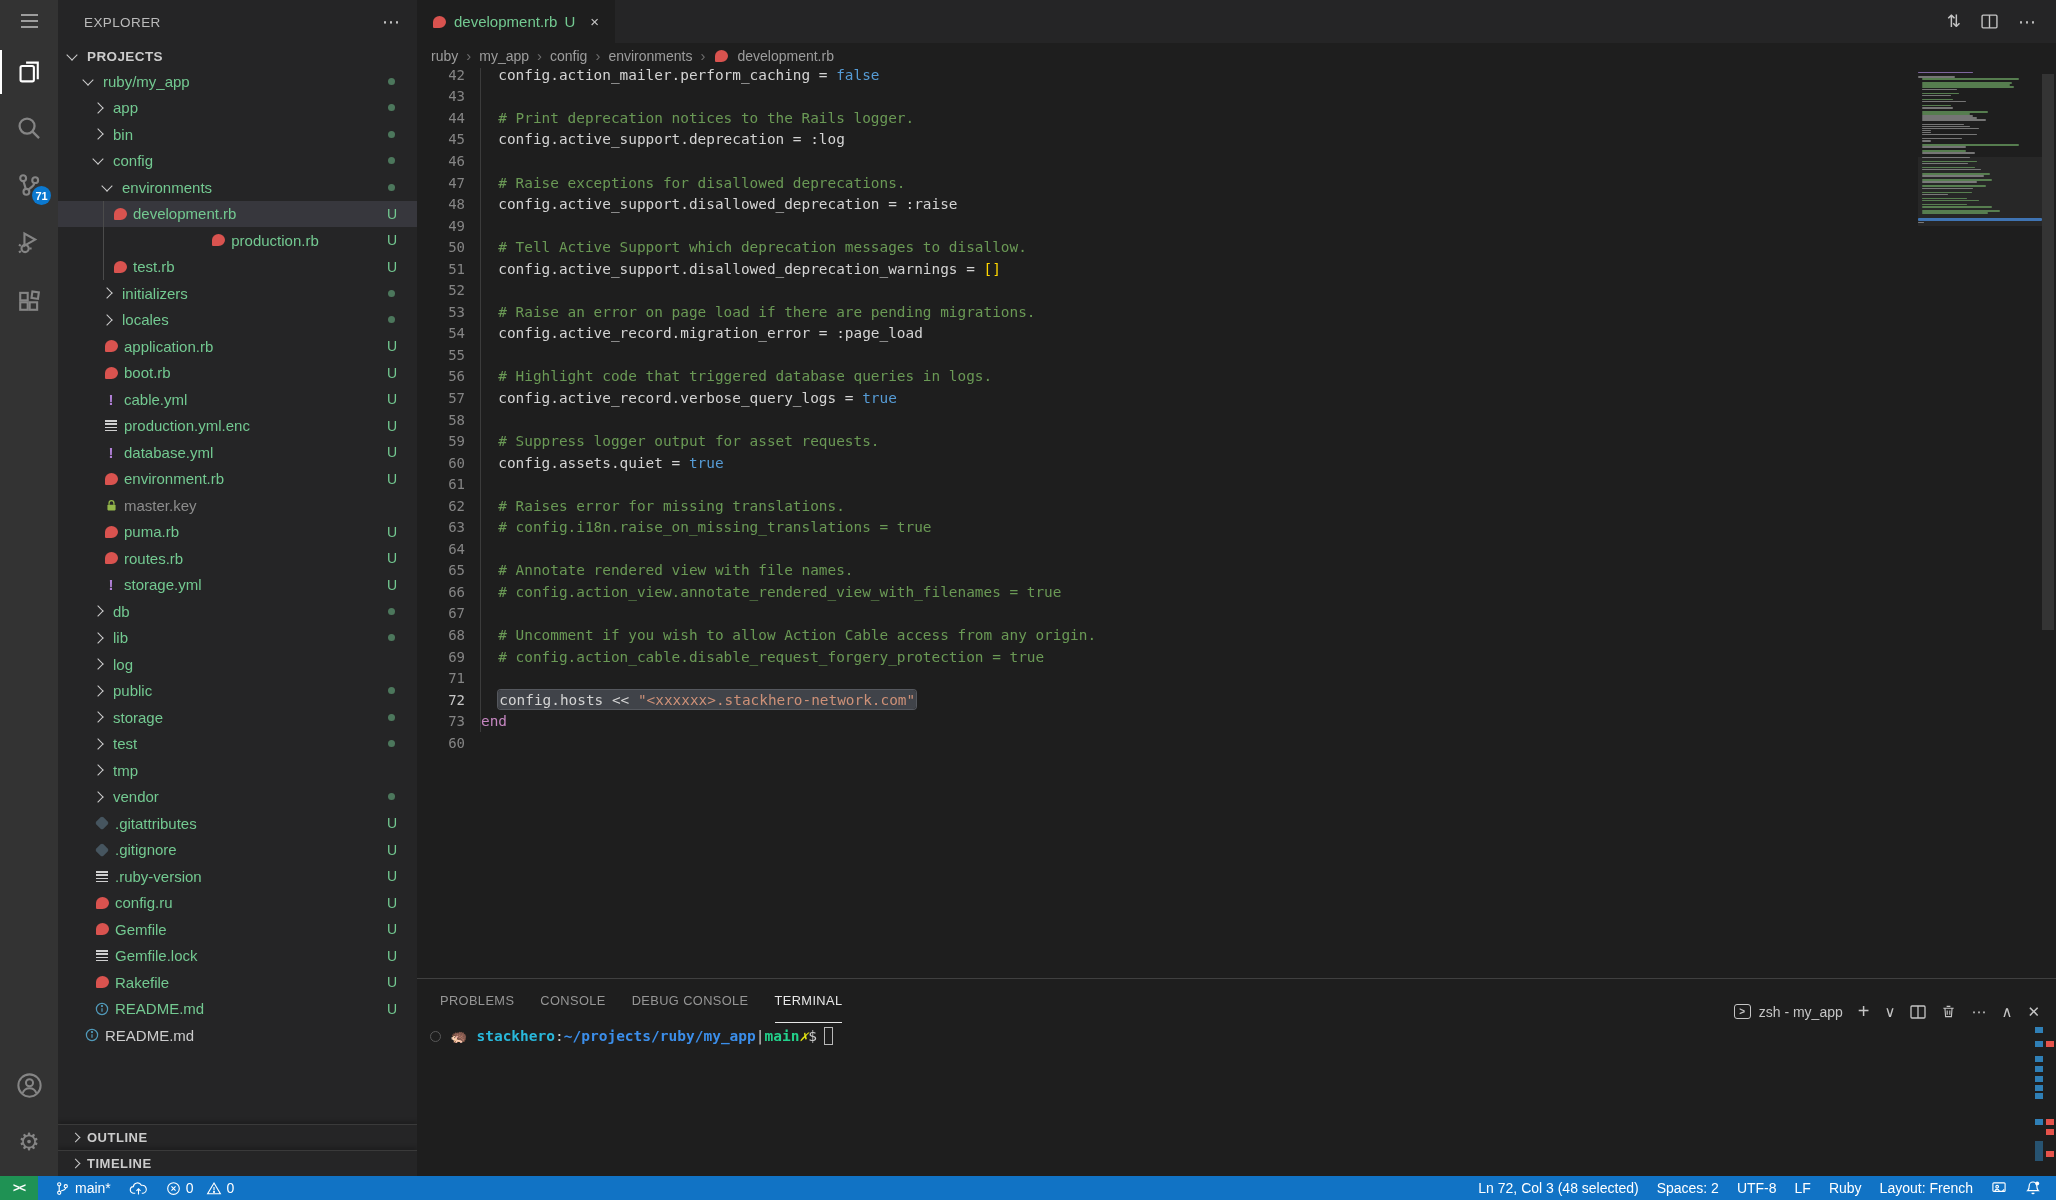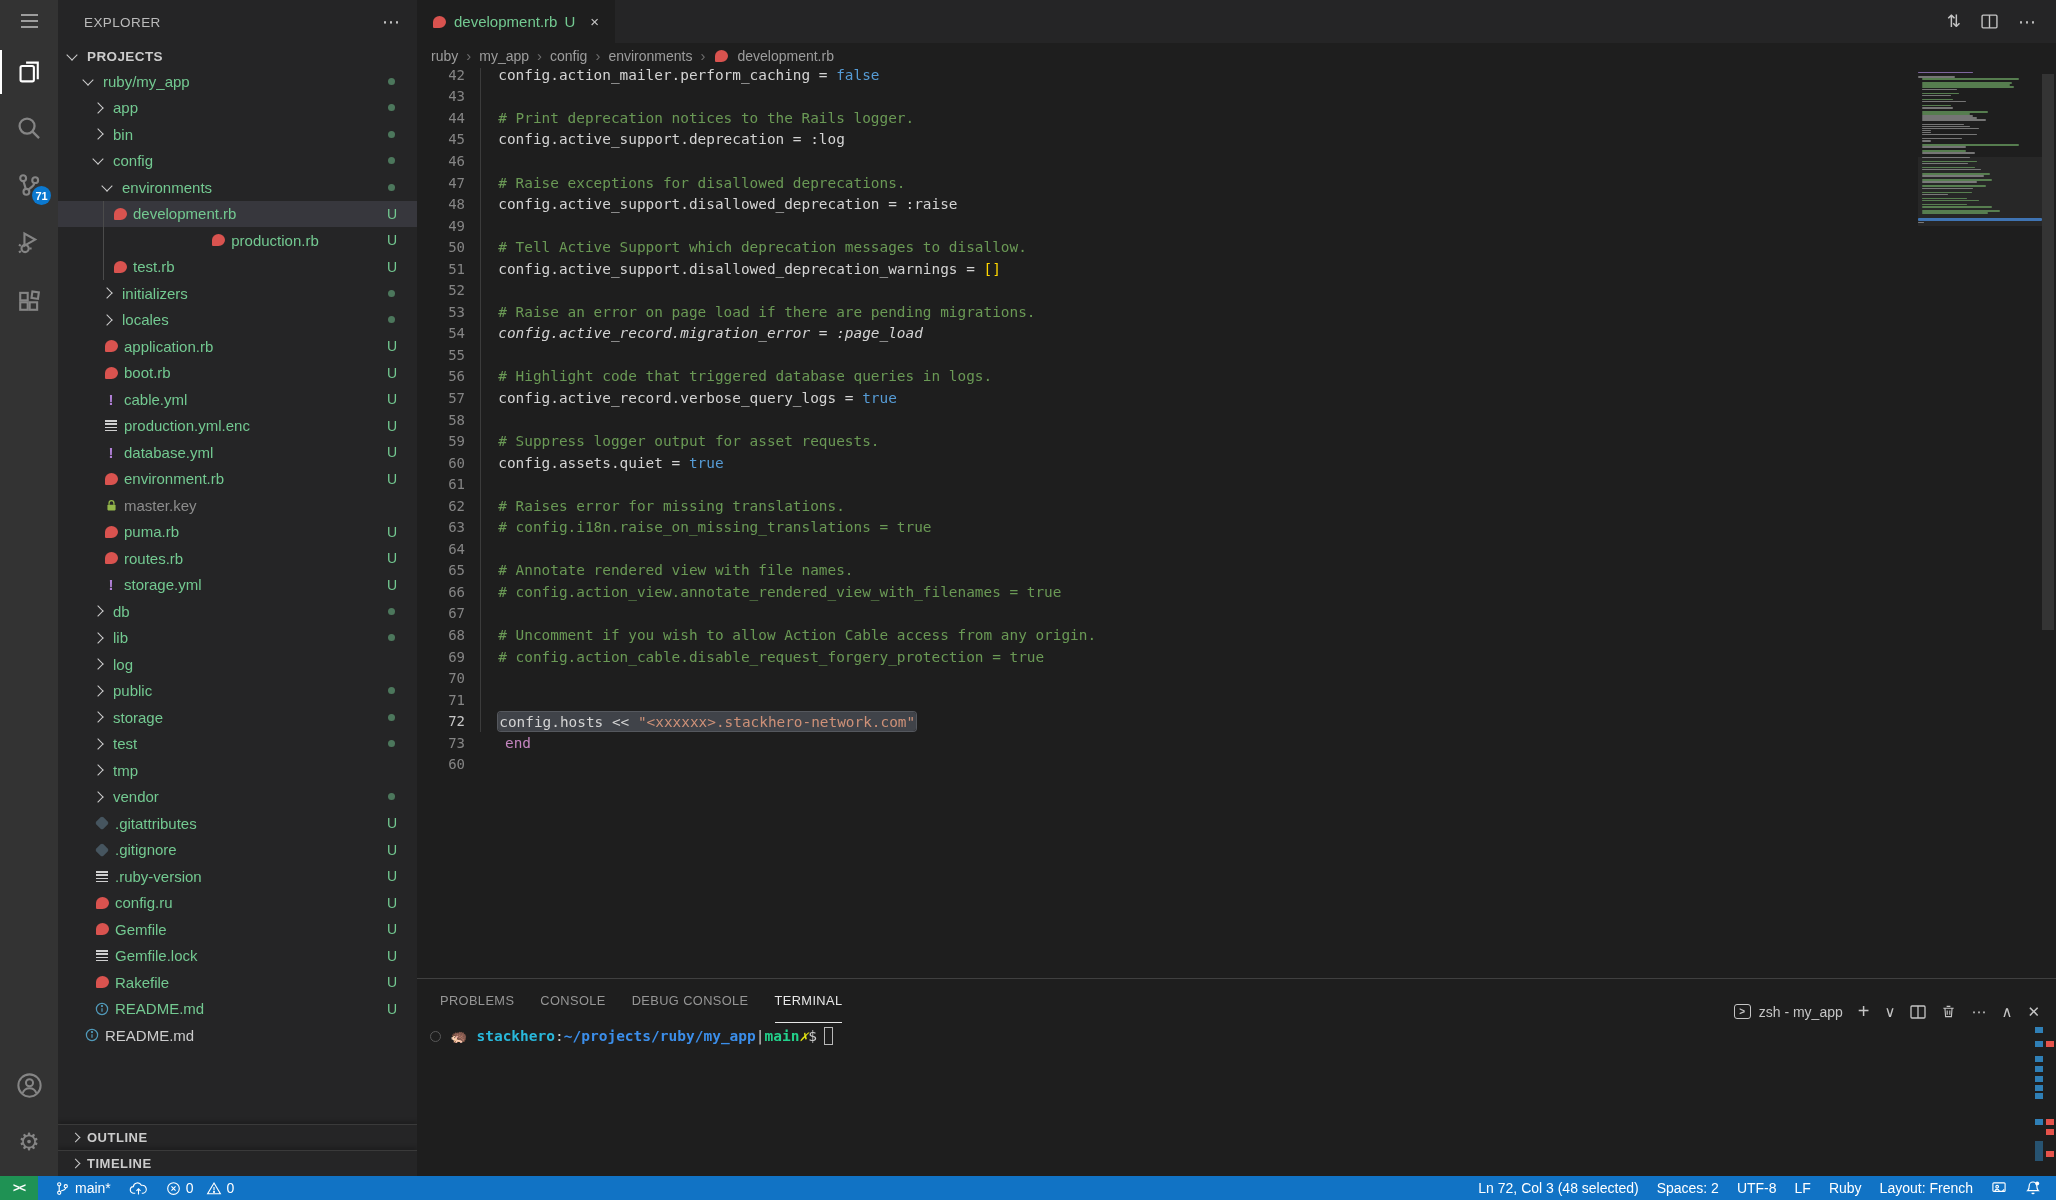--- a/index.html
+++ b/index.html
@@ -49,21 +49,21 @@
   .breadcrumbs{position:absolute;left:0;top:43px;right:0;height:25px;display:flex;align-items:center;gap:8px;
                padding-left:14px;font-size:14px;color:#9d9d9d;background:#1e1e1e;}
   .bc-sep{color:#6e6e6e;font-size:15px;}
   .editor{position:absolute;left:0;top:68px;right:0;height:910px;overflow:hidden;}
   .code{position:absolute;left:0;top:-4px;right:0;font-family:"DejaVu Sans Mono",monospace;font-size:14.4px;}
   .crow{height:21.56px;display:flex;align-items:center;white-space:pre;}
   .crow .ln{width:48px;text-align:right;color:#858585;font-size:14px;flex:none;}
   .crow .ln.on{color:#c6c6c6;}
   .crow .txt{margin-left:16px;}
   .tok-d{color:#d4d4d4;}.tok-c{color:#6A9955;}.tok-b{color:#569CD6;}.tok-y{color:#FFD700;}
-  .tok-s{color:#CE9178;}.tok-k{color:#C586C0;margin-left:24px;}
+  .tok-s{color:#CE9178;}.tok-k{color:#C586C0;}
   .selspan{background:#404349;border-radius:3px;box-shadow:0 0 0 1px #55585e;padding:1.5px 1px;}
   .indent-guide{position:absolute;left:63px;top:0;height:664px;border-left:1px solid #3b3b3b;}
   .minimap{position:absolute;left:1501px;top:4px;width:124px;}
   .mrow{margin-bottom:.63px;height:1.45px;border-radius:1px;}
   .minimap-slider{position:absolute;left:1501px;top:89px;width:124px;height:69px;background:rgba(255,255,255,.045);}
   .scroll-thumb{position:absolute;left:1625px;top:6px;width:12px;height:556px;background:rgba(121,121,121,.25);}
   
   .panel{position:absolute;left:0;right:0;top:978px;height:198px;border-top:1px solid rgba(128,128,128,.35);background:#1e1e1e;}
   .panel-header{height:44px;display:flex;align-items:flex-end;padding:0 16px 0 23px;}
   .ptabs{display:flex;gap:26px;height:100%;}
@@ -451,37 +451,36 @@
           <div class="crow"><span class="ln">44</span><span class="txt" style="padding-left: 17.3px;"><span class="tok-c"># Print deprecation notices to the Rails logger.</span></span></div>
           <div class="crow"><span class="ln">45</span><span class="txt" style="padding-left: 17.3px;"><span class="tok-d">config.active_support.deprecation = :log</span></span></div>
           <div class="crow"><span class="ln">46</span><span class="txt" style="padding-left: 0px;"></span></div>
           <div class="crow"><span class="ln">47</span><span class="txt" style="padding-left: 17.3px;"><span class="tok-c"># Raise exceptions for disallowed deprecations.</span></span></div>
           <div class="crow"><span class="ln">48</span><span class="txt" style="padding-left: 17.3px;"><span class="tok-d">config.active_support.disallowed_deprecation = :raise</span></span></div>
           <div class="crow"><span class="ln">49</span><span class="txt" style="padding-left: 0px;"></span></div>
           <div class="crow"><span class="ln">50</span><span class="txt" style="padding-left: 17.3px;"><span class="tok-c"># Tell Active Support which deprecation messages to disallow.</span></span></div>
           <div class="crow"><span class="ln">51</span><span class="txt" style="padding-left: 17.3px;"><span class="tok-d">config.active_support.disallowed_deprecation_warnings = </span><span class="tok-y">[]</span></span></div>
           <div class="crow"><span class="ln">52</span><span class="txt" style="padding-left: 0px;"></span></div>
           <div class="crow"><span class="ln">53</span><span class="txt" style="padding-left: 17.3px;"><span class="tok-c"># Raise an error on page load if there are pending migrations.</span></span></div>
-          <div class="crow"><span class="ln">54</span><span class="txt" style="padding-left: 17.3px; font-style: italic;"><span class="tok-d">config.active_record.migration_error = :page_load</span></span></div>
+          <div class="crow"><span class="ln">54</span><span class="txt" style="padding-left: 17.3px;"><span class="tok-d">config.active_record.migration_error = :page_load</span></span></div>
           <div class="crow"><span class="ln">55</span><span class="txt" style="padding-left: 0px;"></span></div>
           <div class="crow"><span class="ln">56</span><span class="txt" style="padding-left: 17.3px;"><span class="tok-c"># Highlight code that triggered database queries in logs.</span></span></div>
           <div class="crow"><span class="ln">57</span><span class="txt" style="padding-left: 17.3px;"><span class="tok-d">config.active_record.verbose_query_logs = </span><span class="tok-b">true</span></span></div>
           <div class="crow"><span class="ln">58</span><span class="txt" style="padding-left: 0px;"></span></div>
           <div class="crow"><span class="ln">59</span><span class="txt" style="padding-left: 17.3px;"><span class="tok-c"># Suppress logger output for asset requests.</span></span></div>
           <div class="crow"><span class="ln">60</span><span class="txt" style="padding-left: 17.3px;"><span class="tok-d">config.assets.quiet = </span><span class="tok-b">true</span></span></div>
           <div class="crow"><span class="ln">61</span><span class="txt" style="padding-left: 0px;"></span></div>
           <div class="crow"><span class="ln">62</span><span class="txt" style="padding-left: 17.3px;"><span class="tok-c"># Raises error for missing translations.</span></span></div>
           <div class="crow"><span class="ln">63</span><span class="txt" style="padding-left: 17.3px;"><span class="tok-c"># config.i18n.raise_on_missing_translations = true</span></span></div>
           <div class="crow"><span class="ln">64</span><span class="txt" style="padding-left: 0px;"></span></div>
           <div class="crow"><span class="ln">65</span><span class="txt" style="padding-left: 17.3px;"><span class="tok-c"># Annotate rendered view with file names.</span></span></div>
           <div class="crow"><span class="ln">66</span><span class="txt" style="padding-left: 17.3px;"><span class="tok-c"># config.action_view.annotate_rendered_view_with_filenames = true</span></span></div>
           <div class="crow"><span class="ln">67</span><span class="txt" style="padding-left: 0px;"></span></div>
           <div class="crow"><span class="ln">68</span><span class="txt" style="padding-left: 17.3px;"><span class="tok-c"># Uncomment if you wish to allow Action Cable access from any origin.</span></span></div>
           <div class="crow"><span class="ln">69</span><span class="txt" style="padding-left: 17.3px;"><span class="tok-c"># config.action_cable.disable_request_forgery_protection = true</span></span></div>
-          <div class="crow"><span class="ln">70</span><span class="txt" style="padding-left: 0px;"></span></div>
           <div class="crow"><span class="ln">71</span><span class="txt" style="padding-left: 0px;"></span></div>
           <div class="crow"><span class="ln on">72</span><span class="txt" style="padding-left: 17.3px;"><span class="selspan"><span class="tok-d">config.hosts &lt;&lt; </span><span class="tok-s">"&lt;xxxxxx&gt;.stackhero-network.com"</span></span></span></div>
           <div class="crow"><span class="ln">73</span><span class="txt" style="padding-left: 0px;"><span class="tok-k">end</span></span></div>
           <div class="crow"><span class="ln">60</span><span class="txt" style="padding-left: 0px;"></span></div>
         </div>
       <div class="minimap-slider"></div>
       <div class="minimap" id="minimap">
           <div class="mrow" style="background: rgba(150, 120, 190, 0.8); width: 55px; margin-left: 0px;"></div>
           <div class="mrow"></div>
           <div class="mrow" style="background: rgba(190, 190, 190, 0.55); width: 37.4px; margin-left: 0px;"></div>

